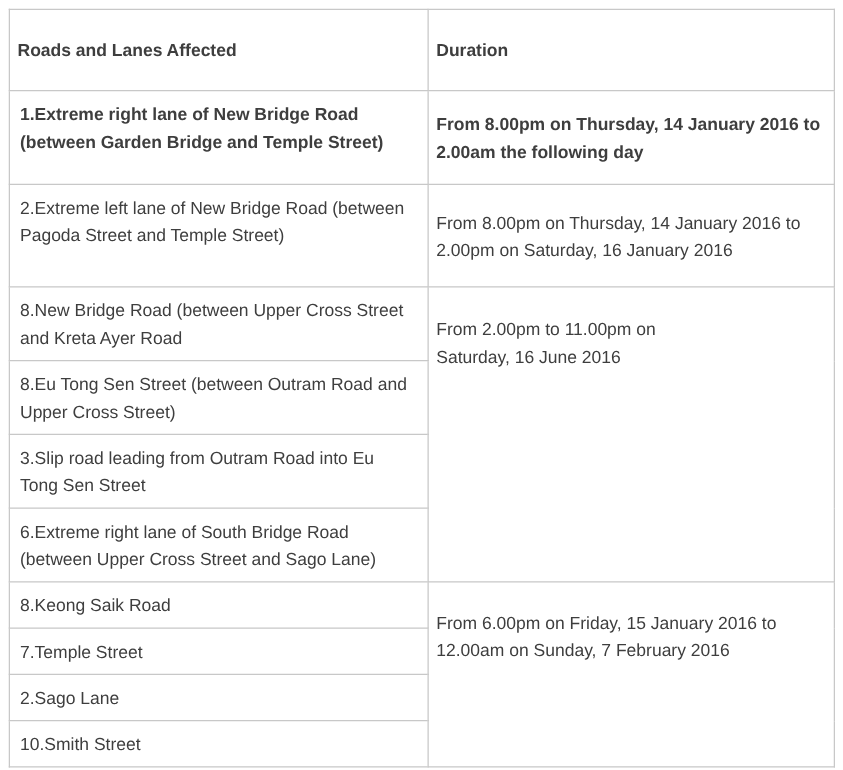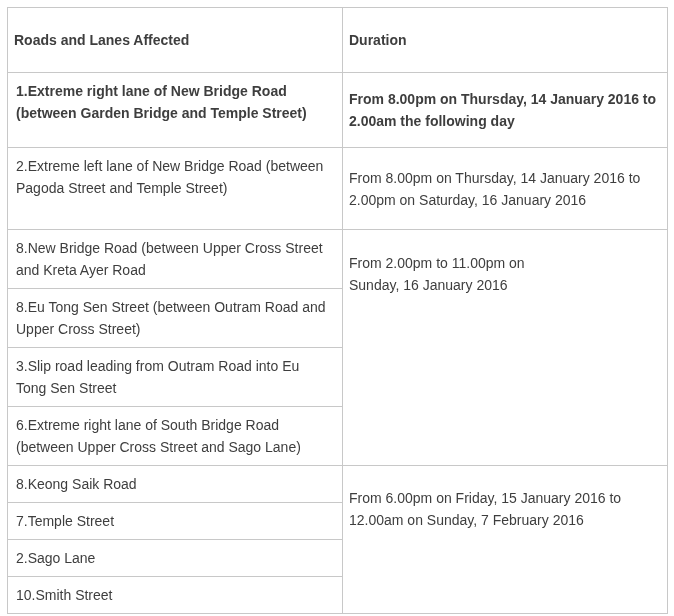--- a/index.html
+++ b/index.html
@@ -82,21 +82,21 @@
       <td class="road">2.Extreme left lane of New Bridge Road (between
 Pagoda Street and Temple Street)</td>
       <td class="dur">From 8.00pm on Thursday, 14 January 2016 to
 2.00pm on Saturday, 16 January 2016</td>
     </tr>
 
     <tr class="r-m">
       <td class="road">8.New Bridge Road (between Upper Cross Street
 and Kreta Ayer Road</td>
       <td class="dur merged merged-a" rowspan="4">From 2.00pm to 11.00pm on
-Sunday, 16 January 2016</td>
+Saturday, 16 June 2016</td>
     </tr>
     <tr class="r-m">
       <td class="road">8.Eu Tong Sen Street (between Outram Road and
 Upper Cross Street)</td>
     </tr>
     <tr class="r-m">
       <td class="road">3.Slip road leading from Outram Road into Eu
 Tong Sen Street</td>
     </tr>
     <tr class="r-m">

